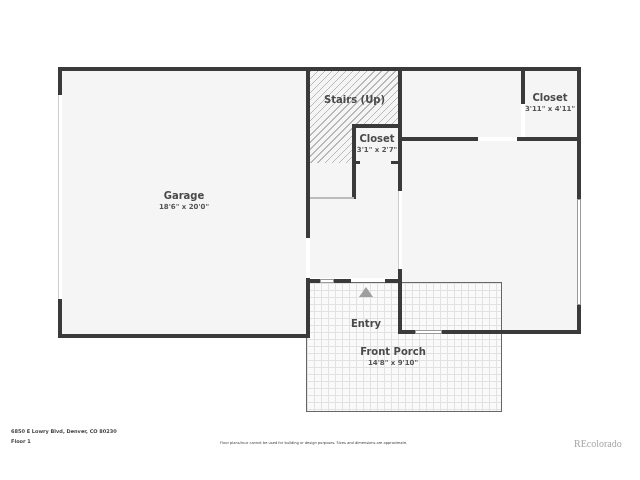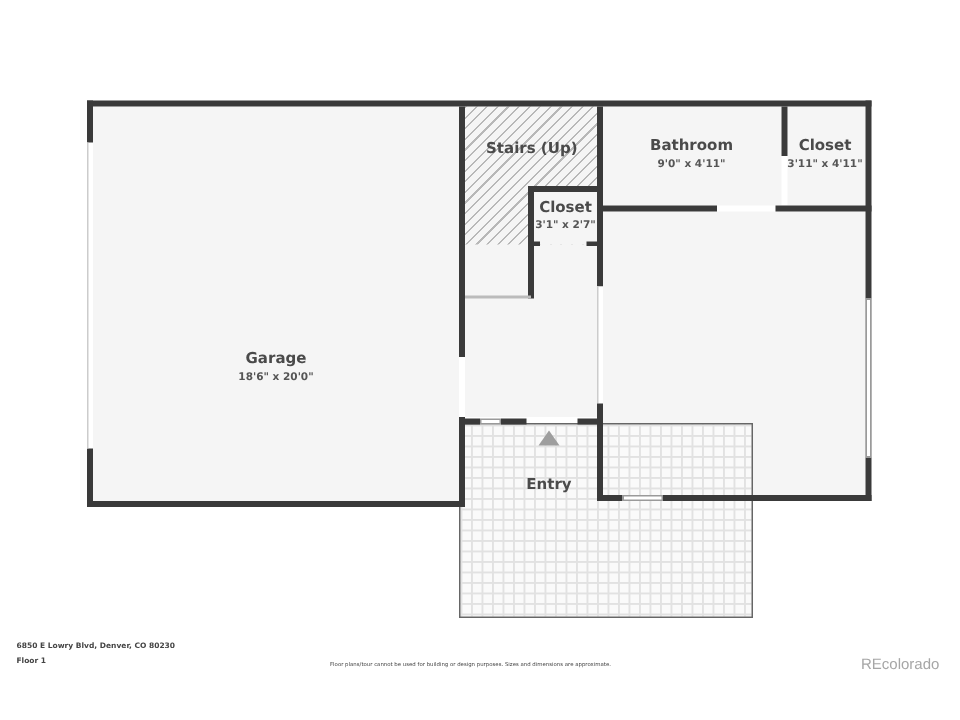--- a/index.html
+++ b/index.html
@@ -58,40 +58,40 @@
   <div class="wall" style="left:334px;top:279px;width:17px;height:4px;"></div>
   <div class="wall" style="left:385px;top:279px;width:17px;height:4px;"></div>
   <div class="wall" style="left:306px;top:279px;width:4px;height:59px;"></div>
 
   <div class="wall" style="left:398px;top:137px;width:80px;height:4px;"></div>
   <div class="wall" style="left:517px;top:137px;width:64px;height:4px;"></div>
   <div class="wall" style="left:521px;top:71px;width:4px;height:33px;"></div>
 
   <div class="abs" style="left:359px;top:287px;width:0;height:0;border-left:7px solid transparent;border-right:7px solid transparent;border-bottom:10px solid #9e9e9e;"></div>
 
-  <div class="room-label" style="left:134px;top:190px;width:100px;margin-top:44px;">
+  <div class="room-label" style="left:134px;top:190px;width:100px;">
     <div class="room-name">Garage</div>
     <div class="room-dim">18'6" x 20'0"</div>
   </div>
   <div class="room-label" style="left:310px;top:94px;width:75px;text-align:right;">
     <div class="room-name">Stairs (Up)</div>
   </div>
   <div class="room-label" style="left:350px;top:133px;width:54px;">
     <div class="room-name">Closet</div>
     <div class="room-dim">3'1" x 2'7"</div>
   </div>
-  <div class="room-label" style="left:411px;top:92px;width:100px;">
-    <div class="room-name">Bathroom</div>
-    <div class="room-dim">9'0" x 4'11"</div>
-  </div>
   <div class="room-label" style="left:521px;top:92px;width:58px;">
     <div class="room-name">Closet</div>
     <div class="room-dim">3'11" x 4'11"</div>
   </div>
   <div class="room-label" style="left:336px;top:304px;width:60px;margin-top:14px;">
     <div class="room-name">Entry</div>
   </div>
+  <div class="room-label" style="left:343px;top:346px;width:100px;">
+    <div class="room-name">Front Porch</div>
+    <div class="room-dim">14'8" x 9'10"</div>
+  </div>
 </div>
 
 <div class="footer-text" style="left:11px;top:428px;font-size:5px;font-weight:bold;">6850 E Lowry Blvd, Denver, CO 80230</div>
 <div class="footer-text" style="left:11px;top:438px;font-size:5px;font-weight:bold;">Floor 1</div>
 <div class="footer-text" style="left:220px;top:441px;font-size:3.6px;">Floor plans/tour cannot be used for building or design purposes. Sizes and dimensions are approximate.</div>
-<div class="footer-text" style="left:574px;top:438px;font-size:10px;color:#a6a6a6;font-family:Liberation Sans, sans-serif;">REcolorado</div>
+<div class="footer-text" style="left:574px;top:438px;font-size:10px;color:#a6a6a6;font-family:Liberation Serif, serif;">REcolorado</div>
 
 </body></html>

